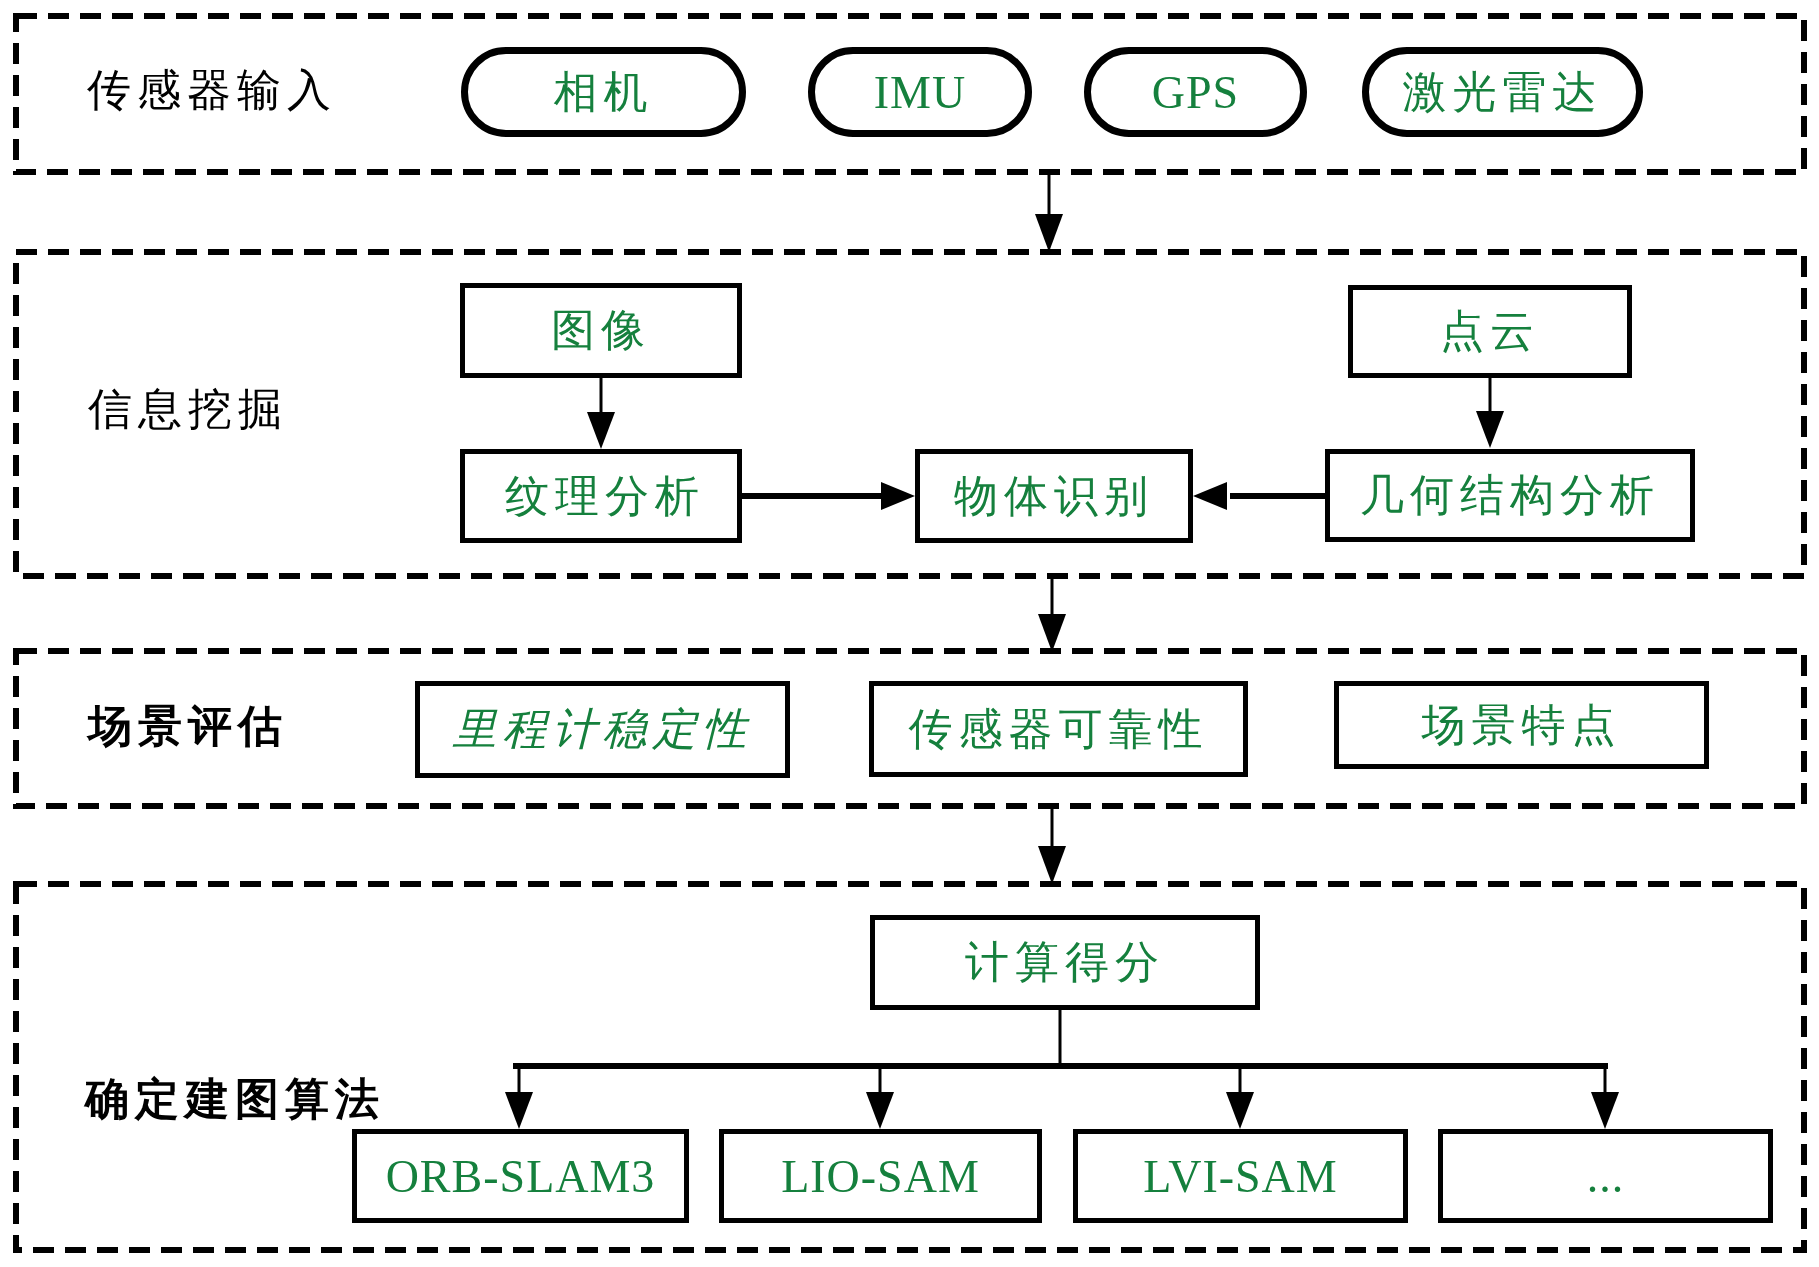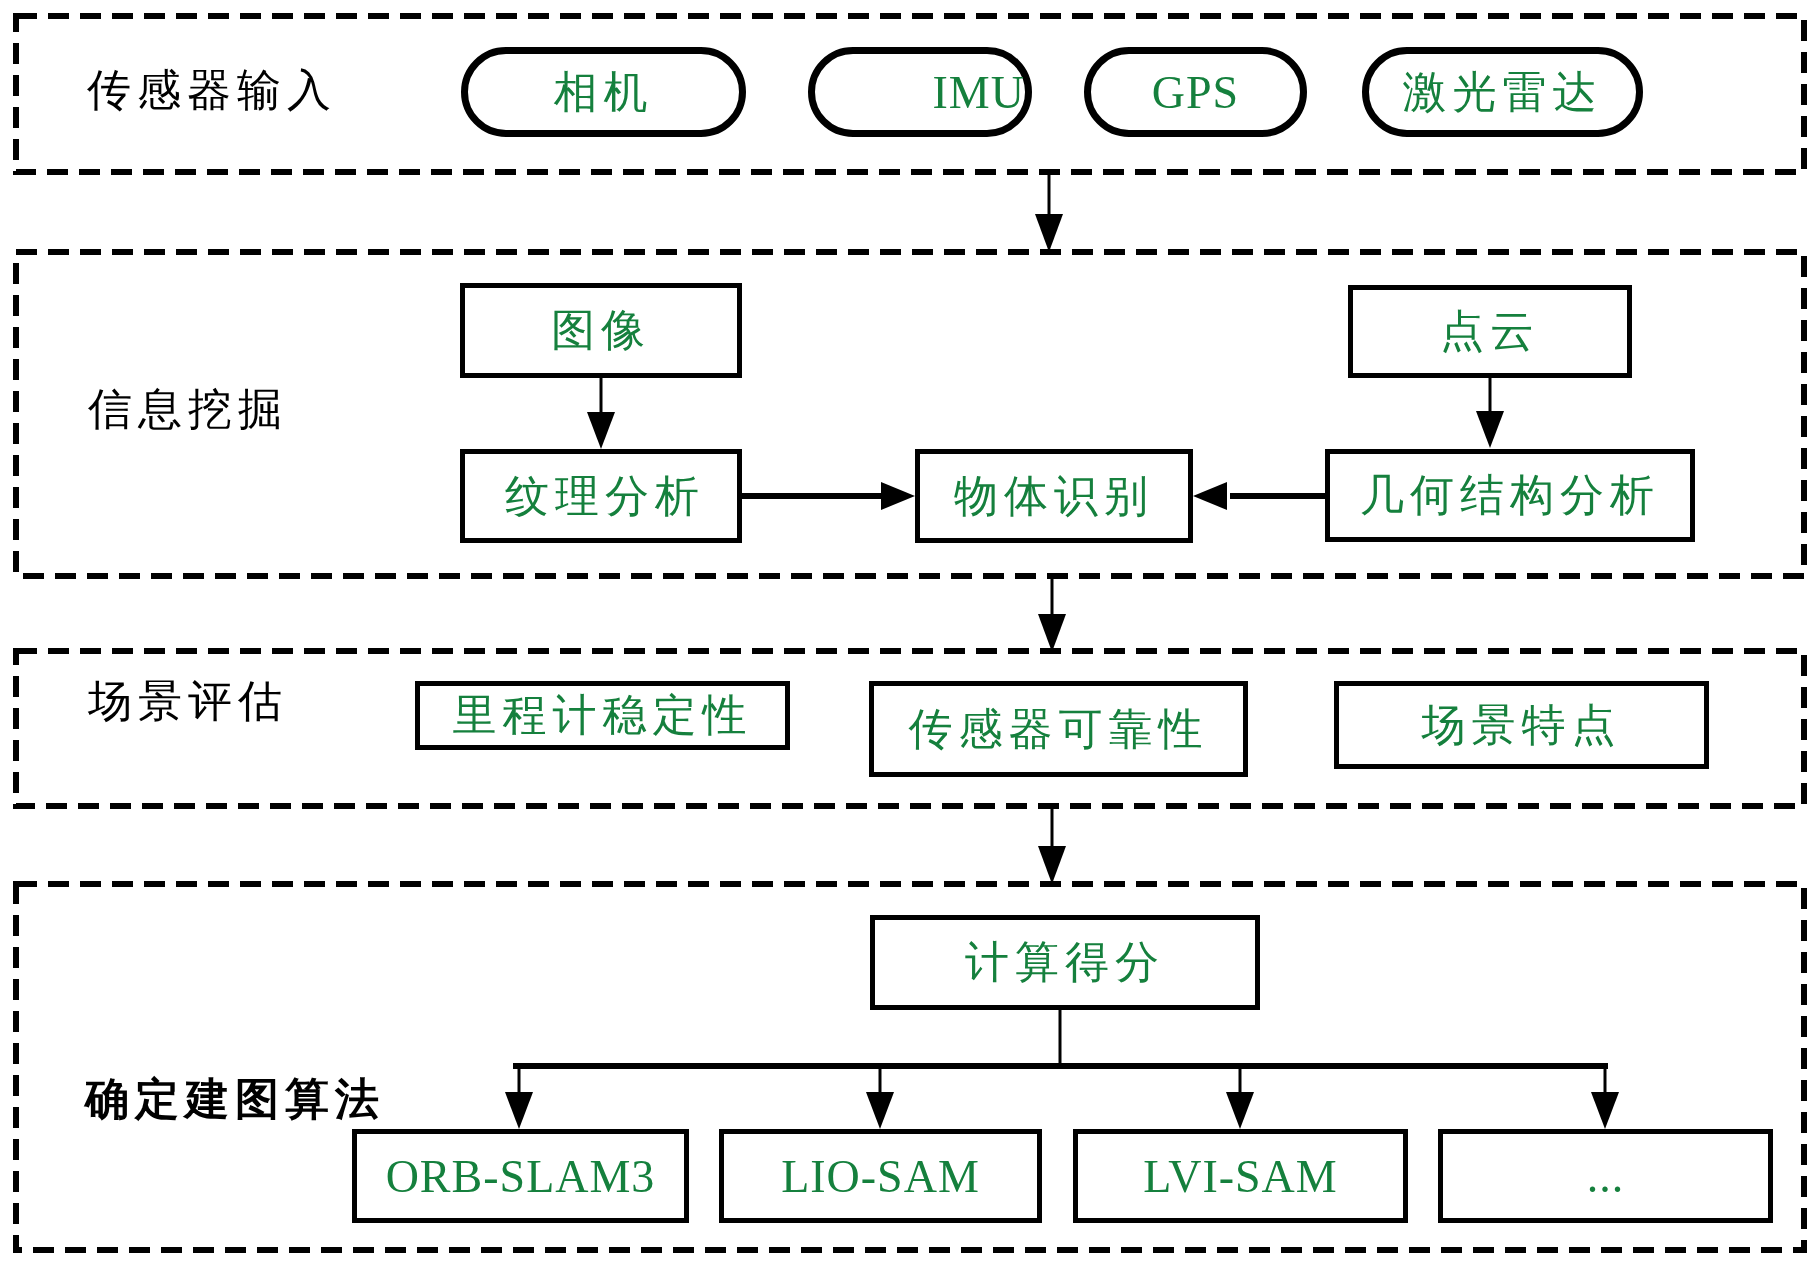--- a/index.html
+++ b/index.html
@@ -106,27 +106,27 @@
       <polygon points="1226,1092 1254,1092 1240,1129" fill="#000"></polygon>
     </g>
     <g>
       <line x1="1605" y1="1066" x2="1605" y2="1095" stroke="#000" stroke-width="3"></line>
       <polygon points="1591,1092 1619,1092 1605,1129" fill="#000"></polygon>
     </g>
   </svg>
 
   <div class="sec-label" style="left:87px;top:67px;">传感器输入</div>
   <div class="sec-label" style="left:88px;top:386px;">信息挖掘</div>
-  <div class="sec-label" style="left:88px;top:678px;">场景评估</div>
+  <div class="sec-label" style="left:88px;top:703px;font-weight:bold;">场景评估</div>
   <div class="sec-label" style="left:85px;top:1076px;font-weight:bold;">确定建图算法</div>
 
   <div class="node stadium" style="left:461px;top:47px;width:285px;height:90px;">
     <span>相机</span>
   </div>
-  <div class="node stadium latin" style="left:808px;top:47px;width:224px;height:90px;justify-content:flex-end;">
+  <div class="node stadium latin" style="left:808px;top:47px;width:224px;height:90px;">
     <span>IMU</span>
   </div>
   <div class="node stadium latin" style="left:1084px;top:47px;width:223px;height:90px;">
     <span>GPS</span>
   </div>
   <div class="node stadium" style="left:1362px;top:47px;width:281px;height:90px;">
     <span>激光雷达</span>
   </div>
 
   <div class="node" style="left:460px;top:283px;width:282px;height:95px;">
@@ -138,21 +138,21 @@
   <div class="node" style="left:460px;top:449px;width:282px;height:94px;padding-left:8px;">
     <span>纹理分析</span>
   </div>
   <div class="node" style="left:915px;top:449px;width:278px;height:94px;">
     <span>物体识别</span>
   </div>
   <div class="node" style="left:1325px;top:449px;width:370px;height:93px;">
     <span>几何结构分析</span>
   </div>
 
-  <div class="node" style="left:415px;top:681px;width:375px;height:69px;">
+  <div class="node" style="left:415px;top:681px;width:375px;height:97px;font-style:italic;">
     <span>里程计稳定性</span>
   </div>
   <div class="node" style="left:869px;top:681px;width:379px;height:96px;">
     <span>传感器可靠性</span>
   </div>
   <div class="node" style="left:1334px;top:681px;width:375px;height:88px;">
     <span>场景特点</span>
   </div>
 
   <div class="node" style="left:870px;top:915px;width:390px;height:95px;">

